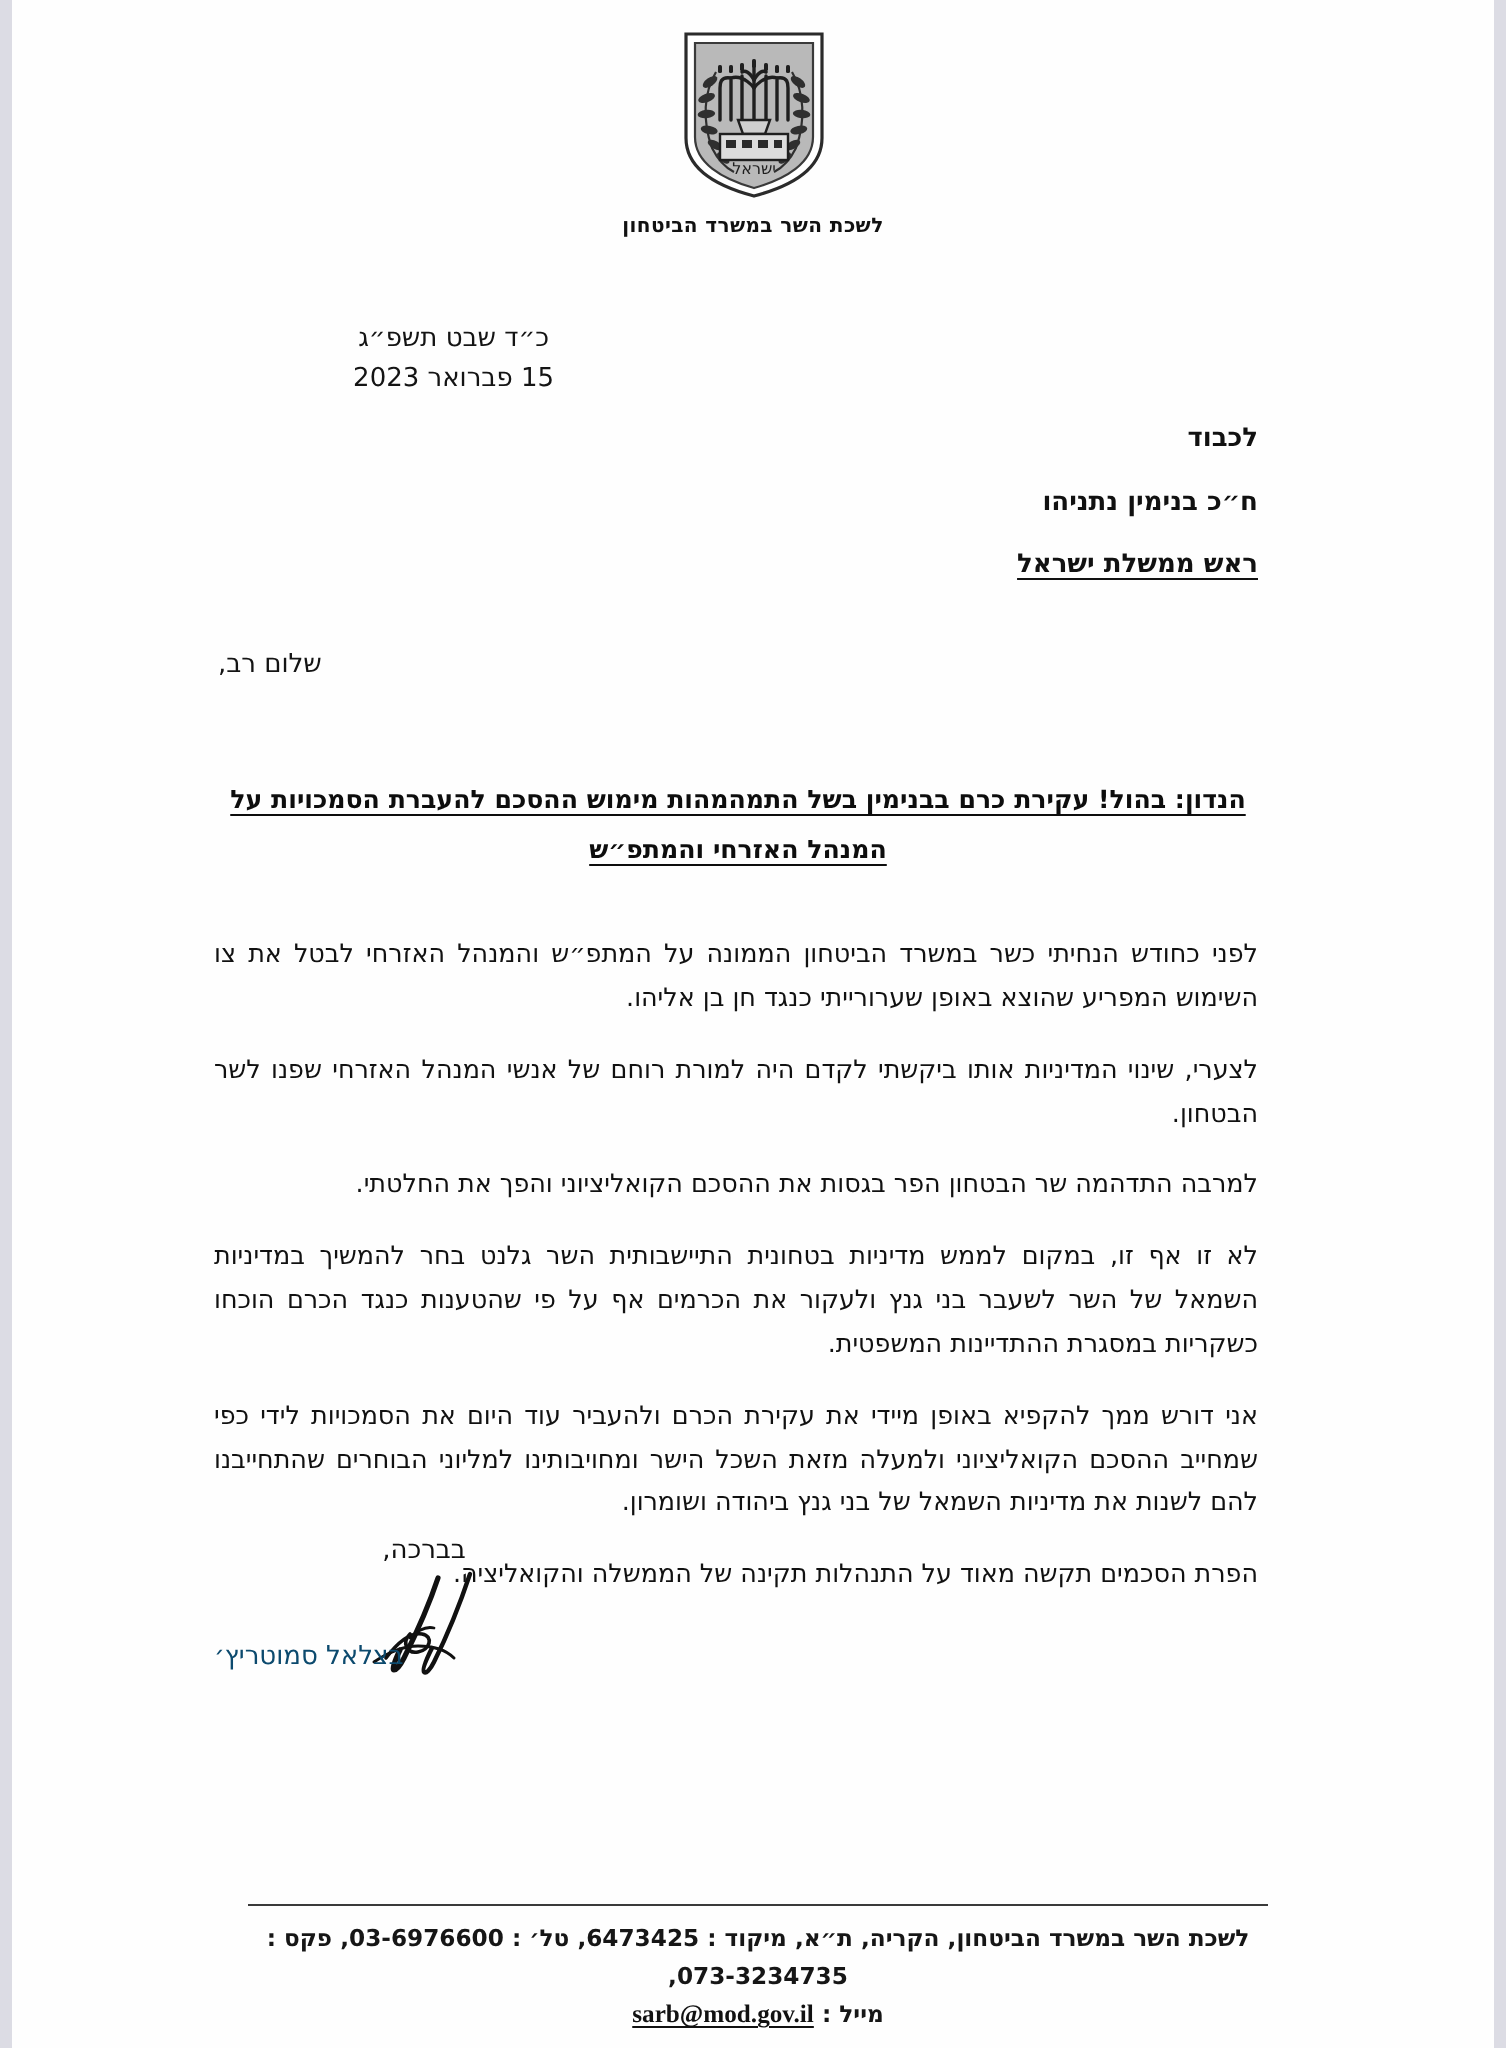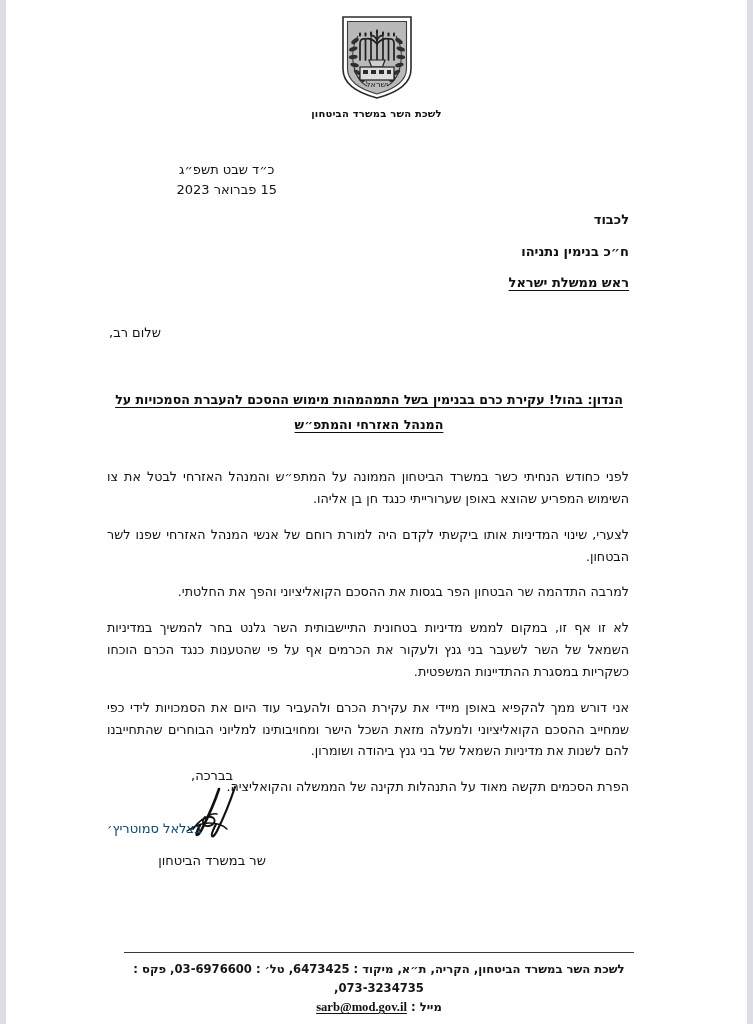--- a/index.html
+++ b/index.html
@@ -310,21 +310,20 @@
           <g fill="none" stroke="#111" stroke-linecap="round" stroke-linejoin="round">
             <path d="M72 4 C68 16 62 30 55 44 C53 48 51 50 50 50 C49 50 50 46 53 40" stroke-width="2.6"></path>
             <path d="M88 2 C84 14 78 30 70 46 C68 50 66 52 65 51 C64 50 66 45 69 39" stroke-width="2.2"></path>
             <path d="M46 44 C52 36 58 31 64 32 C70 33 68 40 62 41 C56 42 54 36 58 32" stroke-width="1.8"></path>
             <path d="M40 46 C46 42 54 38 62 38 C70 38 76 40 80 44" stroke-width="1.5"></path>
             <path d="M58 34 C62 30 66 28 70 29" stroke-width="1.4"></path>
           </g>
         </svg>
       </div>
       <div class="sig-name">בצלאל סמוטריץ׳</div>
-      <div class="sig-role">שר במשרד הביטחון</div>
     </div>
 
     <div class="footer">
       <div class="footer-rule"></div>
       <div class="footer-line">לשכת השר במשרד הביטחון, הקריה, ת״א, מיקוד : 6473425, טל׳ : 03-6976600, פקס : 073-3234735,</div>
       <div class="footer-line">
         <span class="footer-email-label">מייל :</span>
         <a class="footer-email" href="#">sarb@mod.gov.il</a>
       </div>
     </div>

